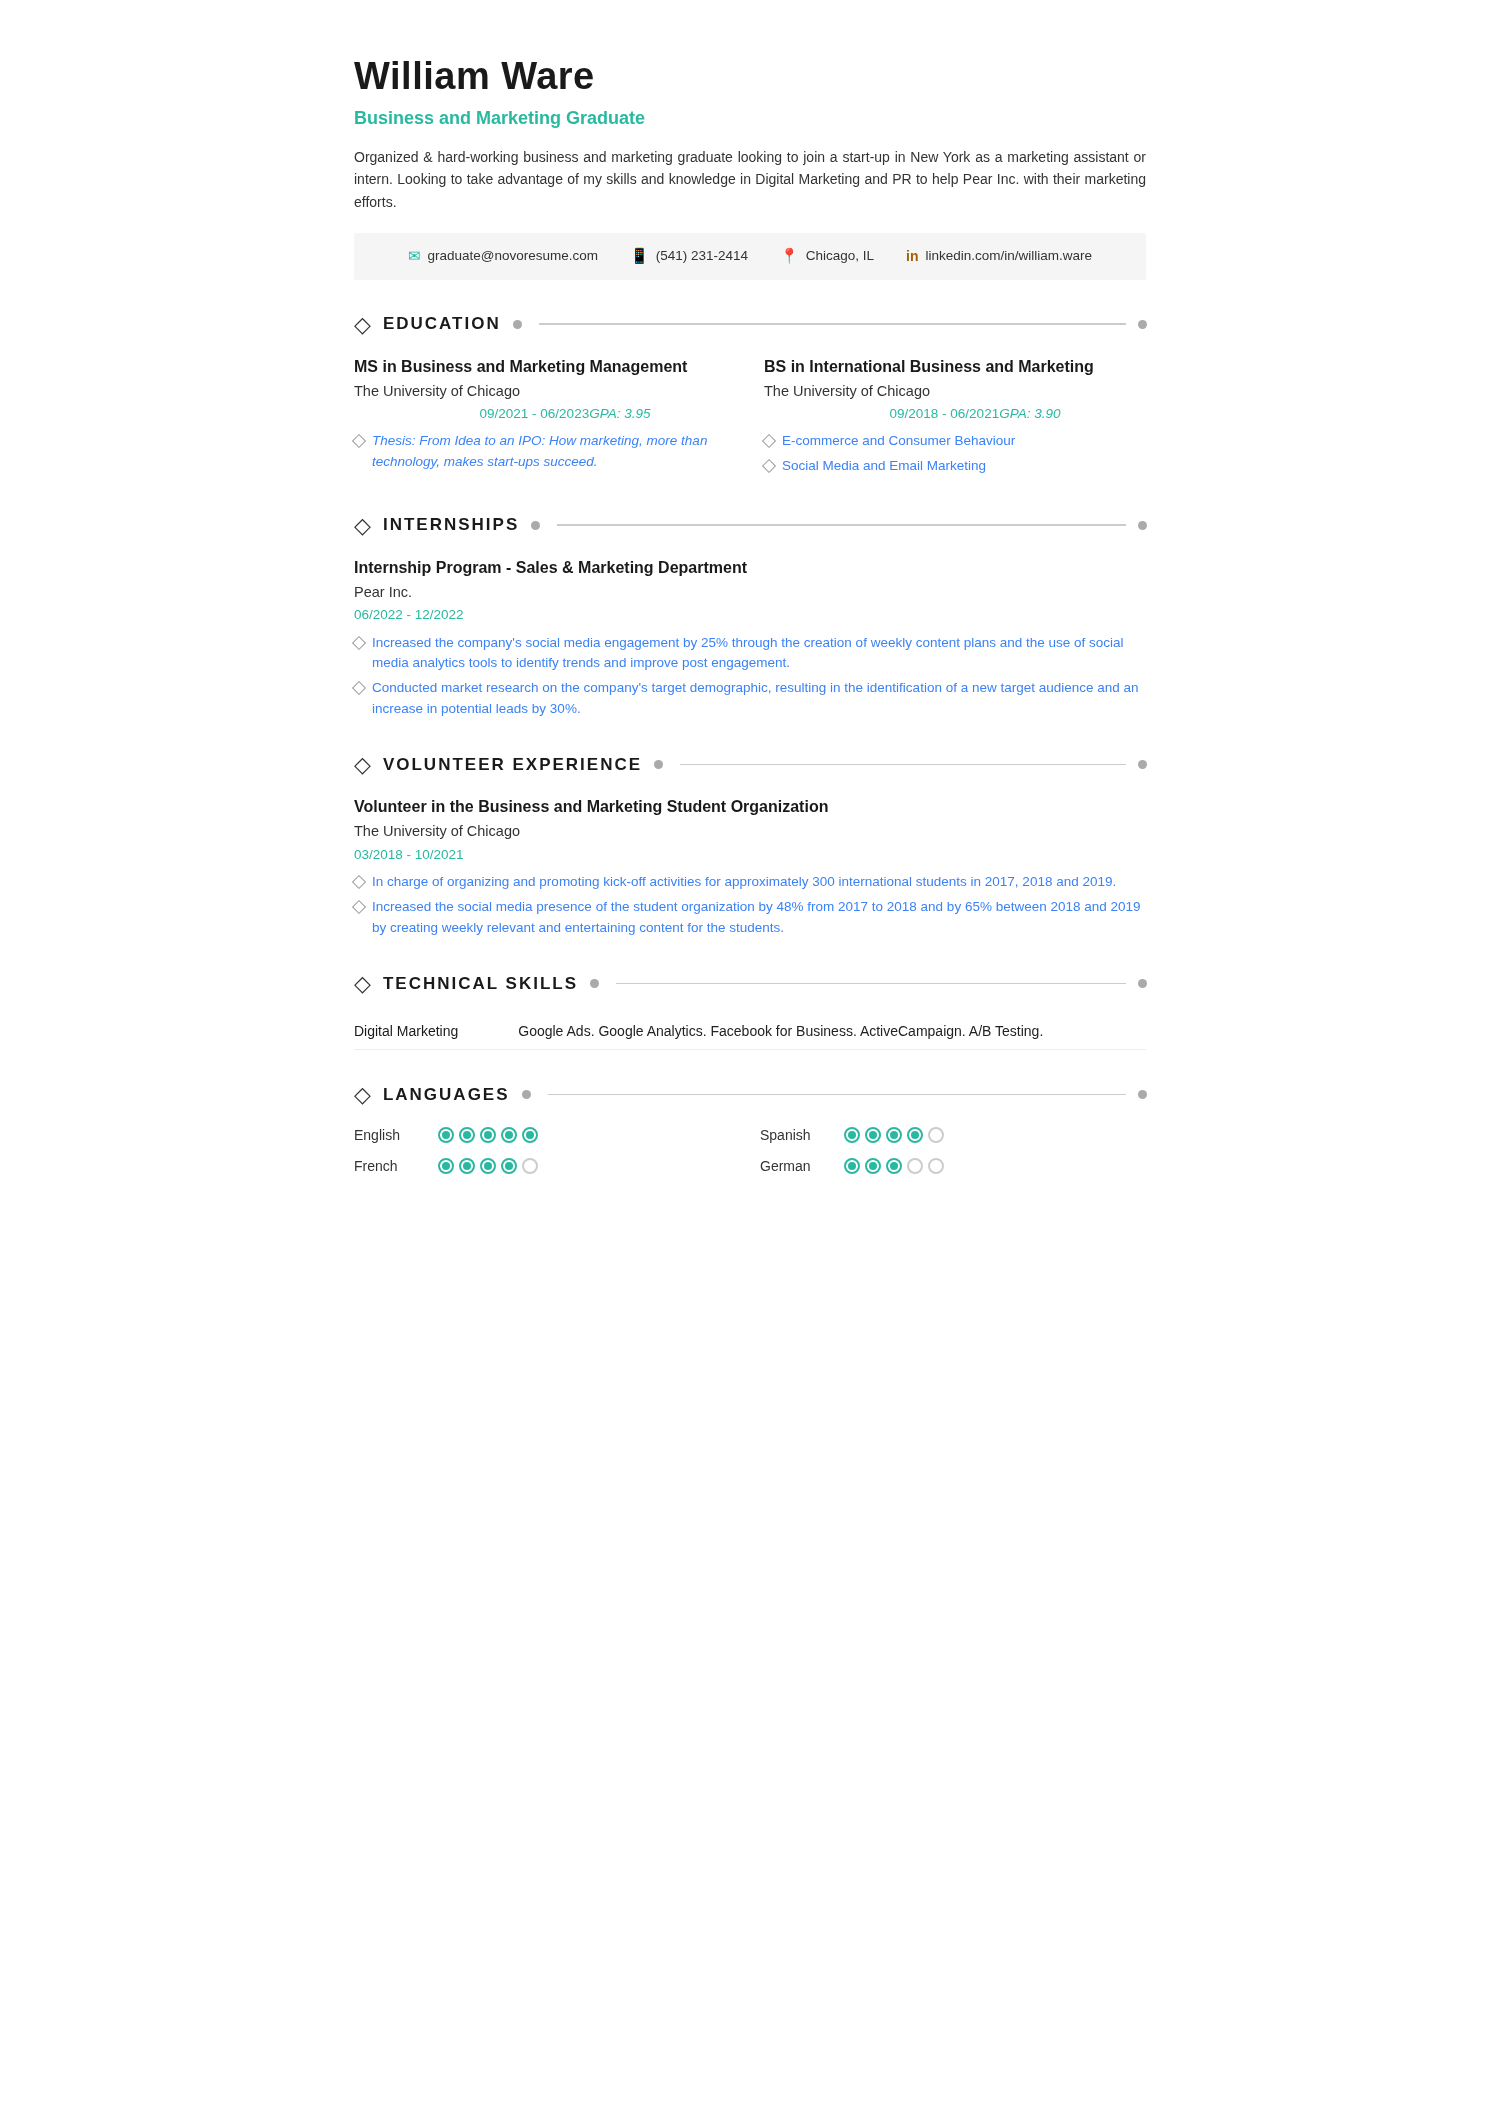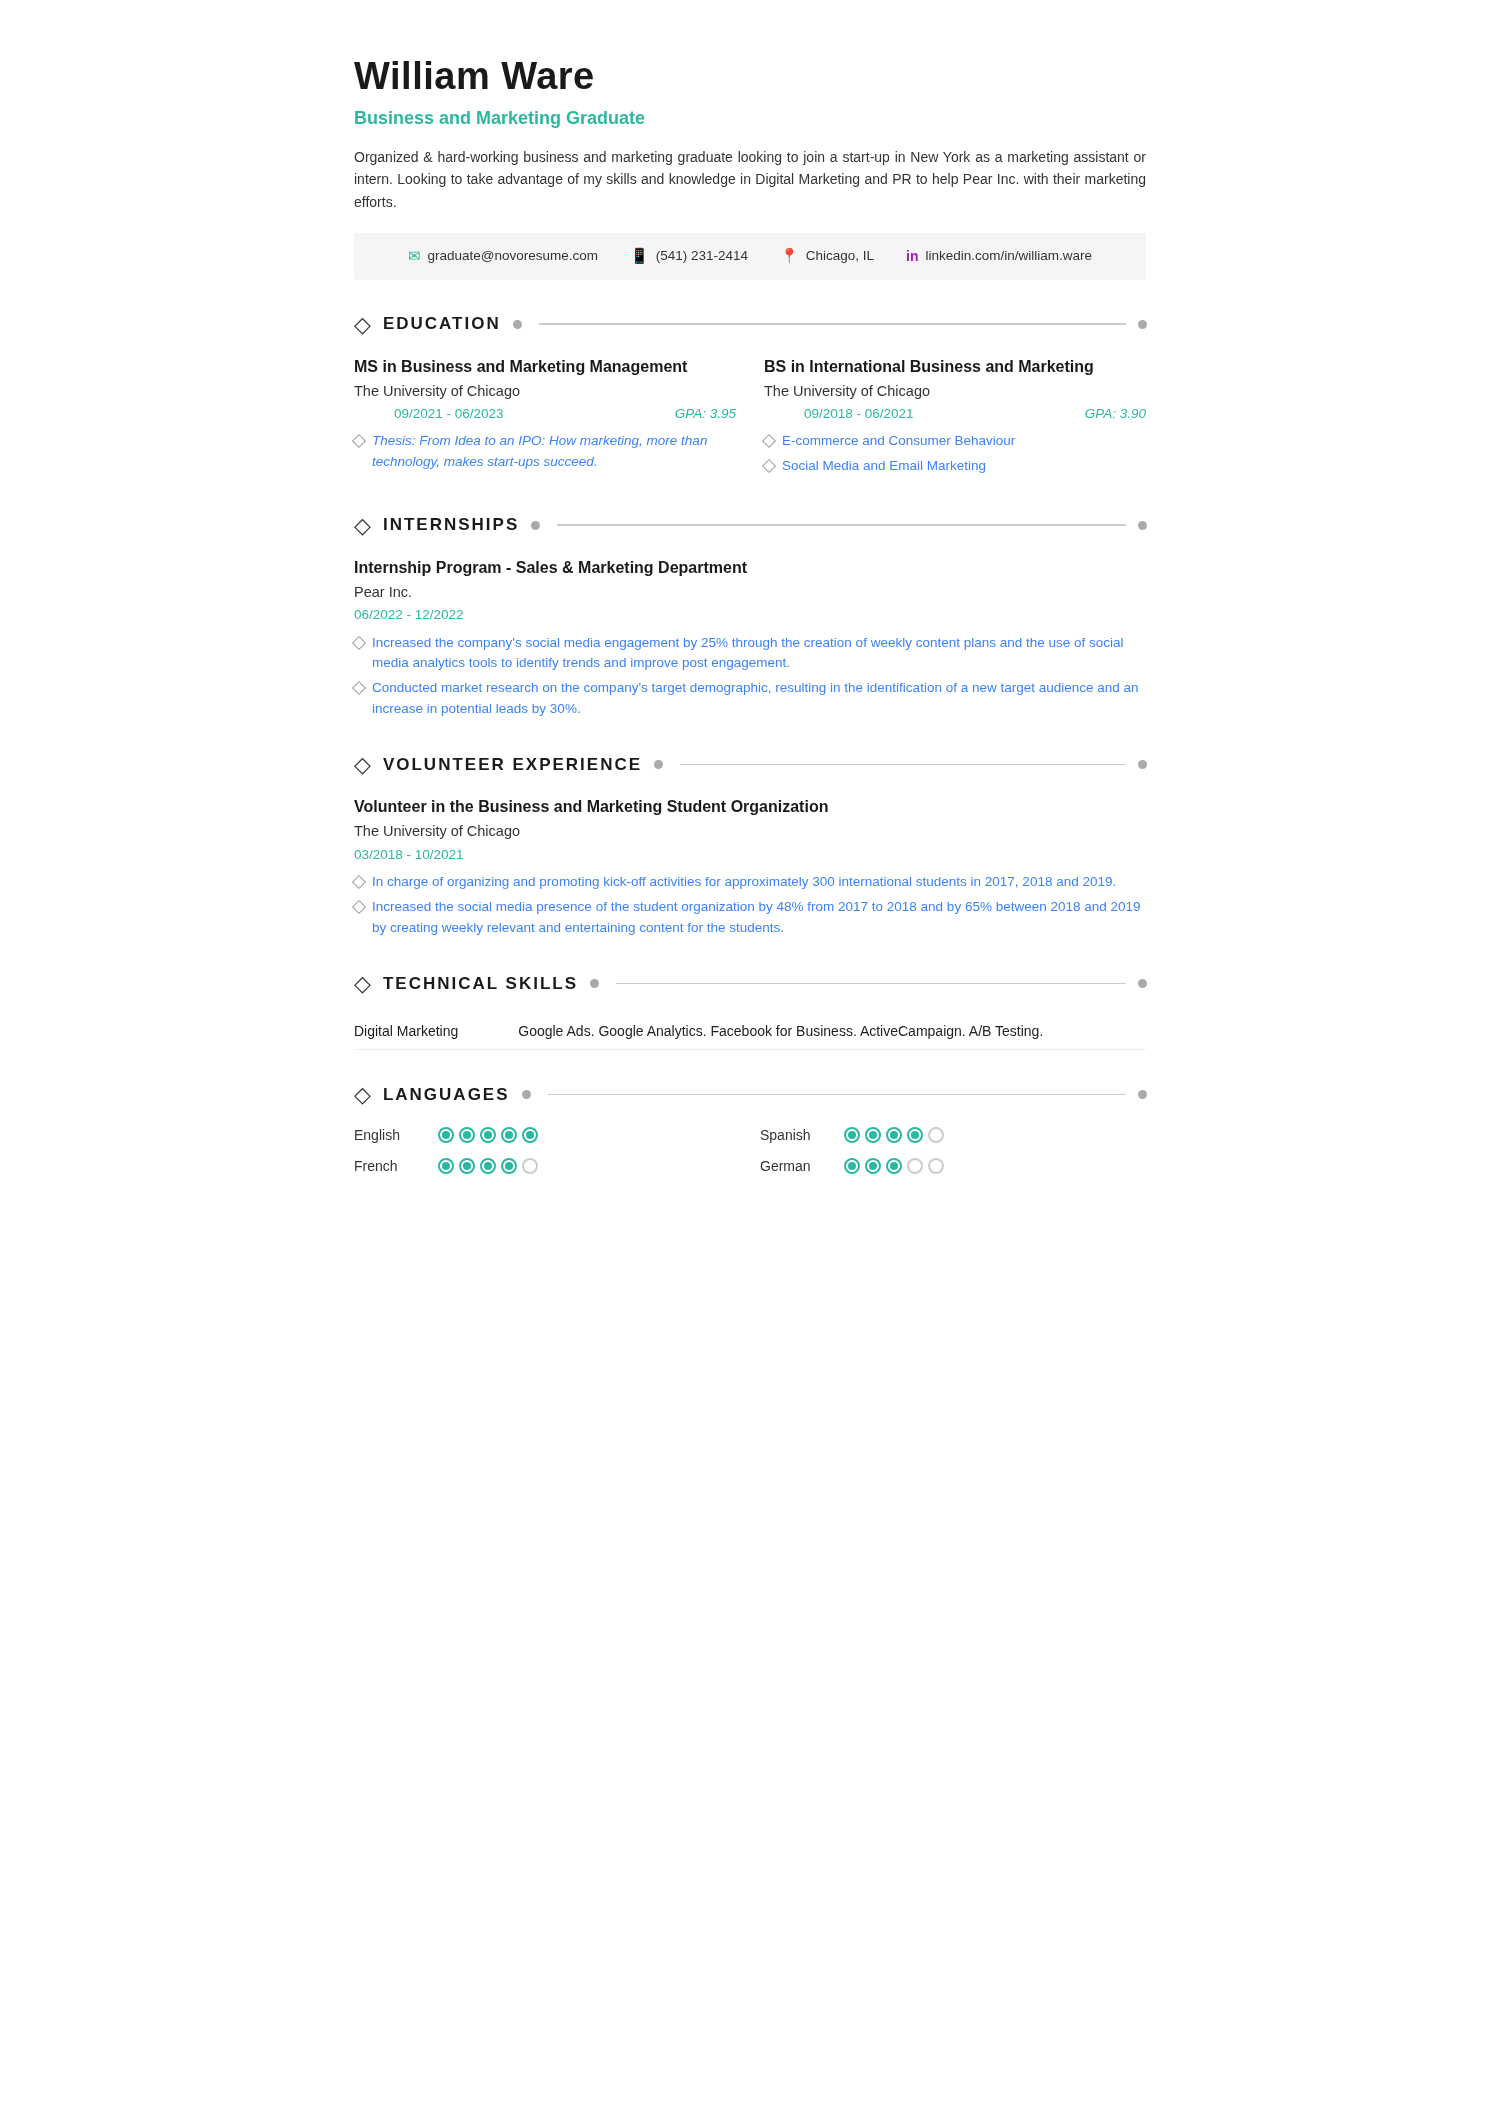--- a/index.html
+++ b/index.html
@@ -96,21 +96,21 @@
       color: #1a1a1a;
       margin-bottom: 2px;
     }
     .org-name {
       font-size: 14.5px;
       color: #333;
       margin-bottom: 2px;
     }
     .date-gpa {
       display: flex;
-      justify-content: space-between;
+      justify-content: center;
       align-items: center;
       margin-bottom: 6px;
       margin-left: 40px;
     }
     .date {
       color: #2ab8a0;
       font-size: 13.5px;
     }
     .gpa {
       color: #2ab8a0;
@@ -237,21 +237,21 @@
   </div>
   <div class="contact-item">
     <span class="contact-icon">📱</span>
     <span>(541) 231-2414</span>
   </div>
   <div class="contact-item">
     <span class="contact-icon">📍</span>
     <span>Chicago, IL</span>
   </div>
   <div class="contact-item">
-    <span class="contact-icon" style="color:#a21caf;font-weight:bold;font-size:14px;">in</span>
+    <span class="contact-icon" style="color:#a16207;font-weight:bold;font-size:14px;">in</span>
     <span>linkedin.com/in/william.ware</span>
   </div>
 </div>
 
 <div class="section-header">
   <span class="diamond-icon">◇</span>
   <h2>EDUCATION</h2>
   <span class="line-dot"></span>
   <div class="section-line"></div>
   <span class="line-dot"></span>

